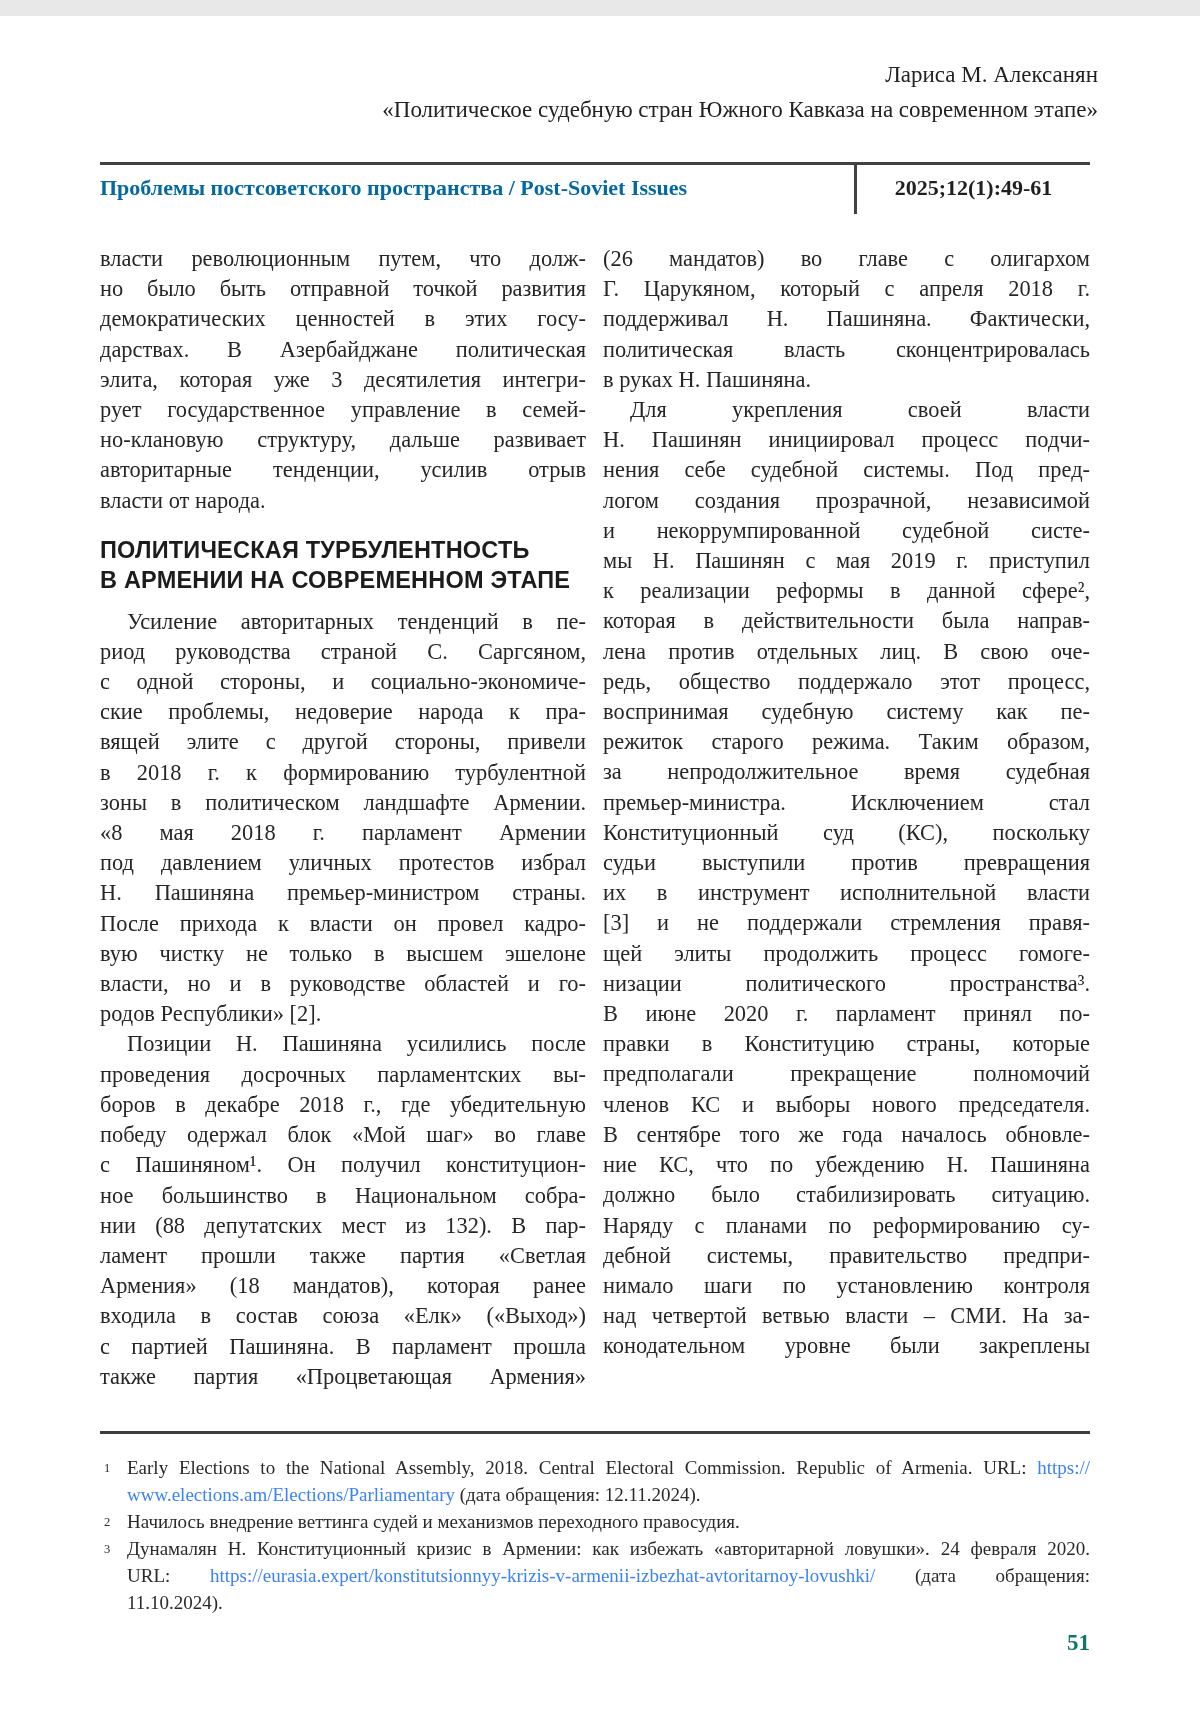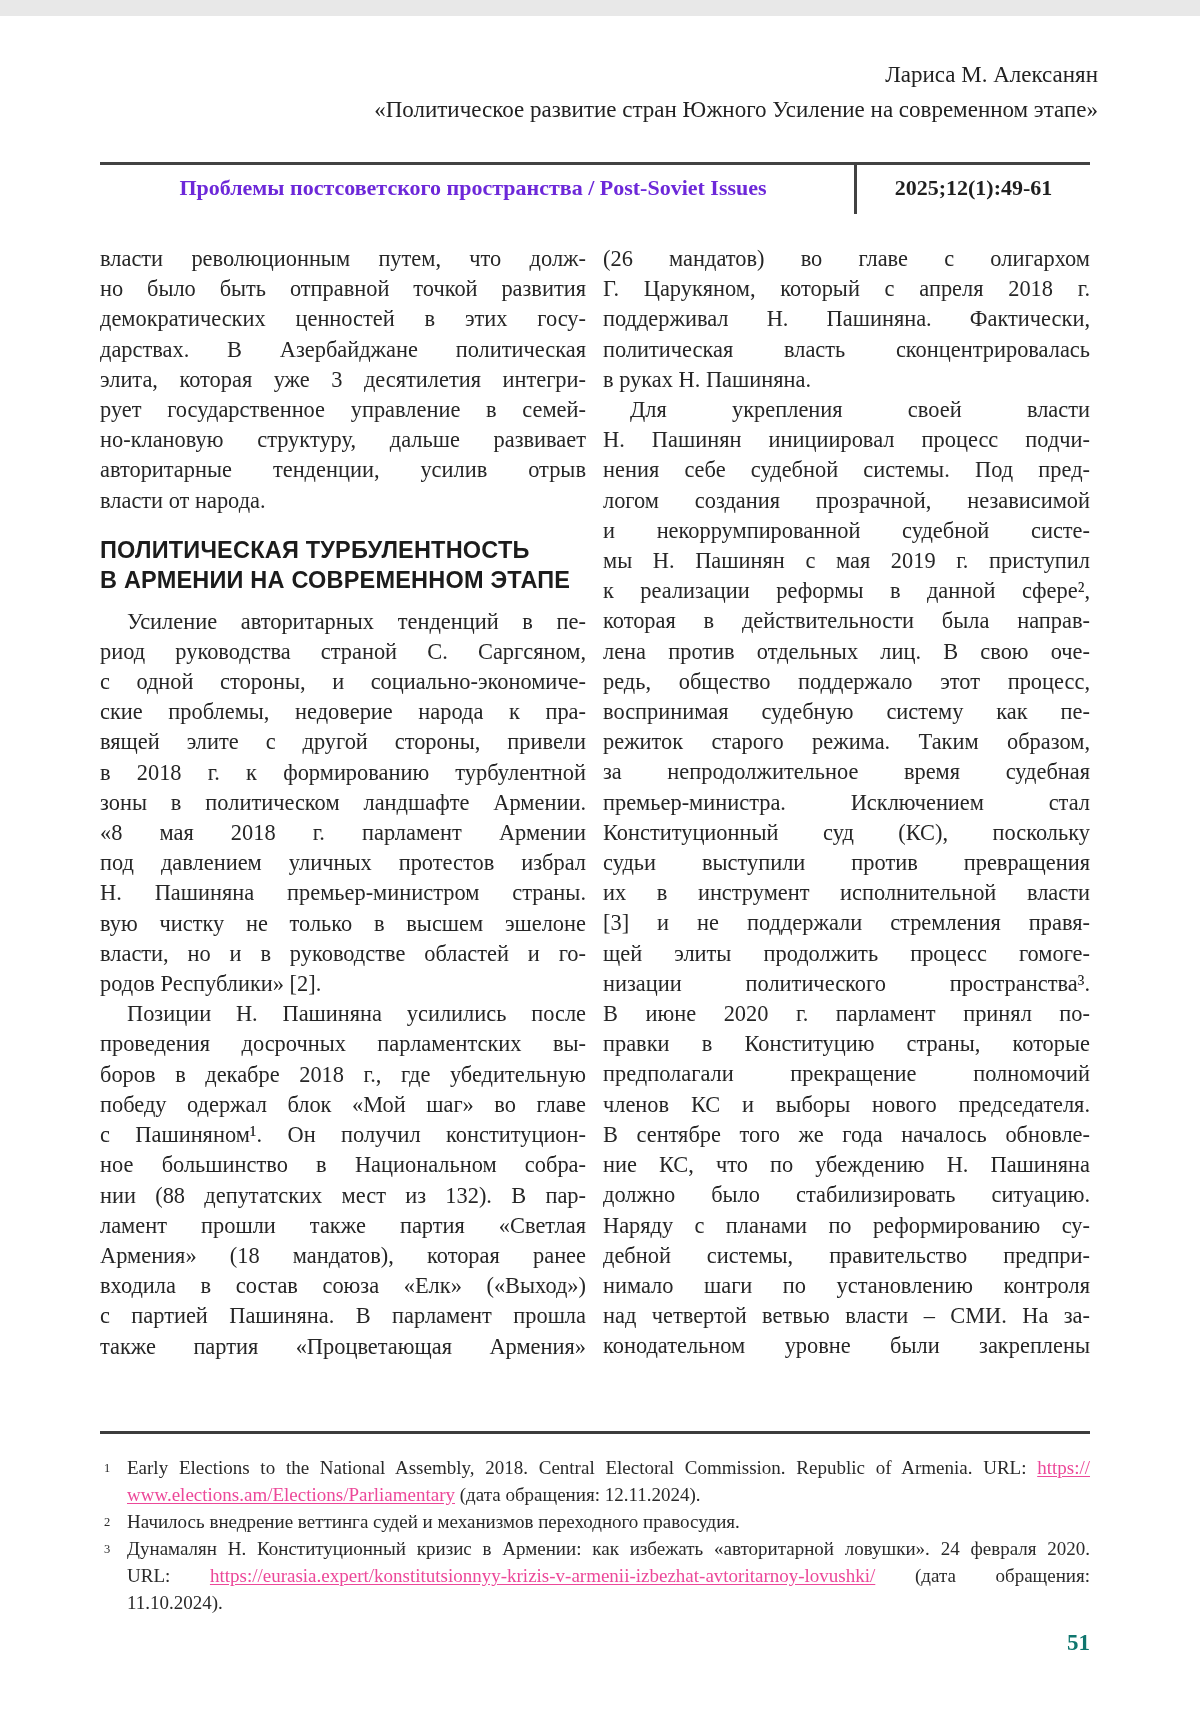--- a/index.html
+++ b/index.html
@@ -17,21 +17,21 @@
   .hdr-title {
     position:absolute; top:79px; left:100px; width:998px;
     text-align:right; font-size:23px; line-height:30px; color:#222;
   }
   .journal-bar {
     position:absolute; top:146px; left:100px; width:990px;
     border-top:3px solid #424242; display:flex; align-items:stretch;
   }
   .journal-left {
     width:757px; box-sizing:border-box; border-right:3px solid #424242;
-    text-align:center; font-weight:bold; font-size:22px; padding:10px 8px 13px 0; color:#6d28d9;
+    font-weight:bold; font-size:22px; padding:10px 8px 13px 0; color:#0369a1;
   }
   .journal-right {
     flex:1; text-align:center; font-weight:bold; font-size:22px;
     padding:10px 4px 13px; color:#1f1f1f;
   }
   
   .body-text { position:absolute; top:228px; left:100px; width:990px; height:1165px;
     font-size:22.4px; line-height:30.2px; }
   .col { position:absolute; top:0; }
   .col-left  { left:0;    width:486px; }
@@ -51,34 +51,34 @@
     background:#3c3c3c;
   }
   .footnotes {
     position:absolute; top:1438px; left:100px; width:990px;
     font-size:19px; line-height:27px; color:#2a2a2a;
   }
   .footnote { position:relative; padding-left:27px; }
   .fn-marker { position:absolute; left:4px; top:1px; font-size:12.5px; }
   .fn-line { text-align:justify; text-align-last:justify; }
   .fn-line.nj { text-align-last:left; }
-  .fn-link { color:#ec4899; text-decoration:underline; text-underline-offset:2px; cursor:pointer; }
+  .fn-link { color:#3b82f6; text-underline-offset:2px; cursor:pointer; }
   
   .page-number {
     position:absolute; top:1614px; left:100px; width:990px;
     text-align:right; font-weight:bold; font-size:23px; color:#0f766e;
   }
 </style>
 </head>
 <body>
 
 <div class="page">
 
   <div class="hdr-author">Лариса М. Алексанян</div>
-  <div class="hdr-title">«Политическое развитие стран Южного Усиление на современном этапе»</div>
+  <div class="hdr-title">«Политическое судебную стран Южного Кавказа на современном этапе»</div>
 
   <div class="journal-bar">
     <div class="journal-left">Проблемы постсоветского пространства / Post-Soviet Issues</div>
     <div class="journal-right">2025;12(1):49-61</div>
   </div>
 
   <div class="body-text">
     <div class="col col-left" id="col-left">
         <div class="line">власти революционным путем, что долж-</div>
         <div class="line">но было быть отправной точкой развития</div>
@@ -96,20 +96,21 @@
         <div class="line indent">Усиление авторитарных тенденций в пе-</div>
         <div class="line">риод руководства страной С. Саргсяном,</div>
         <div class="line">с одной стороны, и социально-экономиче-</div>
         <div class="line">ские проблемы, недоверие народа к пра-</div>
         <div class="line">вящей элите с другой стороны, привели</div>
         <div class="line">в 2018 г. к формированию турбулентной</div>
         <div class="line">зоны в политическом ландшафте Армении.</div>
         <div class="line">«8 мая 2018 г. парламент Армении</div>
         <div class="line">под давлением уличных протестов избрал</div>
         <div class="line">Н. Пашиняна премьер-министром страны.</div>
+        <div class="line">После прихода к власти он провел кадро-</div>
         <div class="line">вую чистку не только в высшем эшелоне</div>
         <div class="line">власти, но и в руководстве областей и го-</div>
         <div class="line last">родов Республики» [2].</div>
         <div class="line indent">Позиции Н. Пашиняна усилились после</div>
         <div class="line">проведения досрочных парламентских вы-</div>
         <div class="line">боров в декабре 2018 г., где убедительную</div>
         <div class="line">победу одержал блок «Мой шаг» во главе</div>
         <div class="line">с Пашиняном¹. Он получил конституцион-</div>
         <div class="line">ное большинство в Национальном собра-</div>
         <div class="line">нии (88 депутатских мест из 132). В пар-</div>

